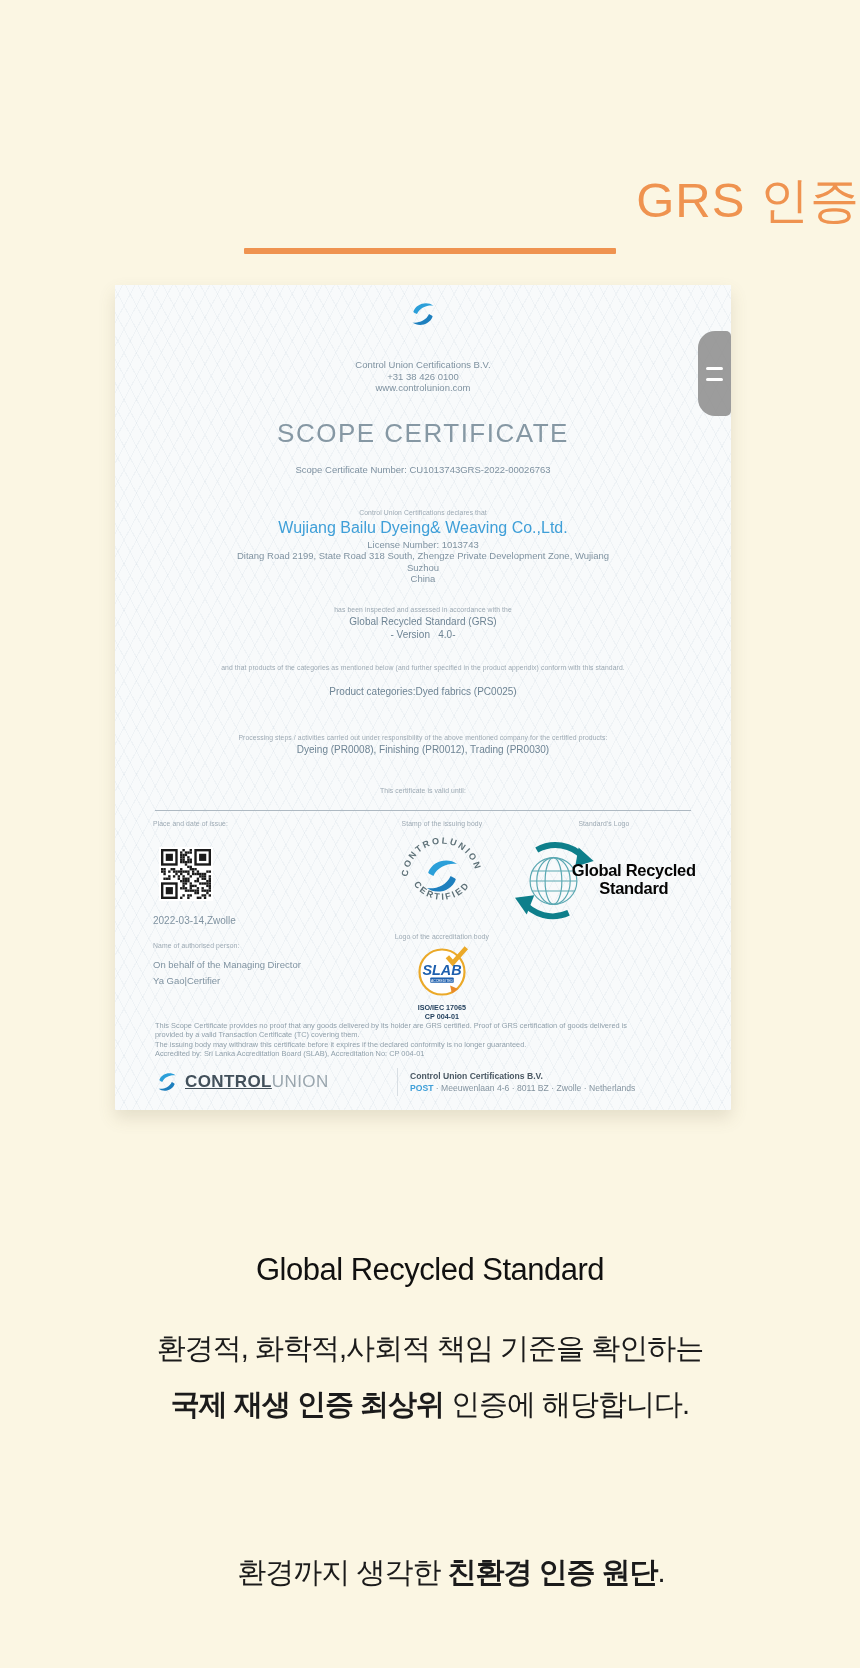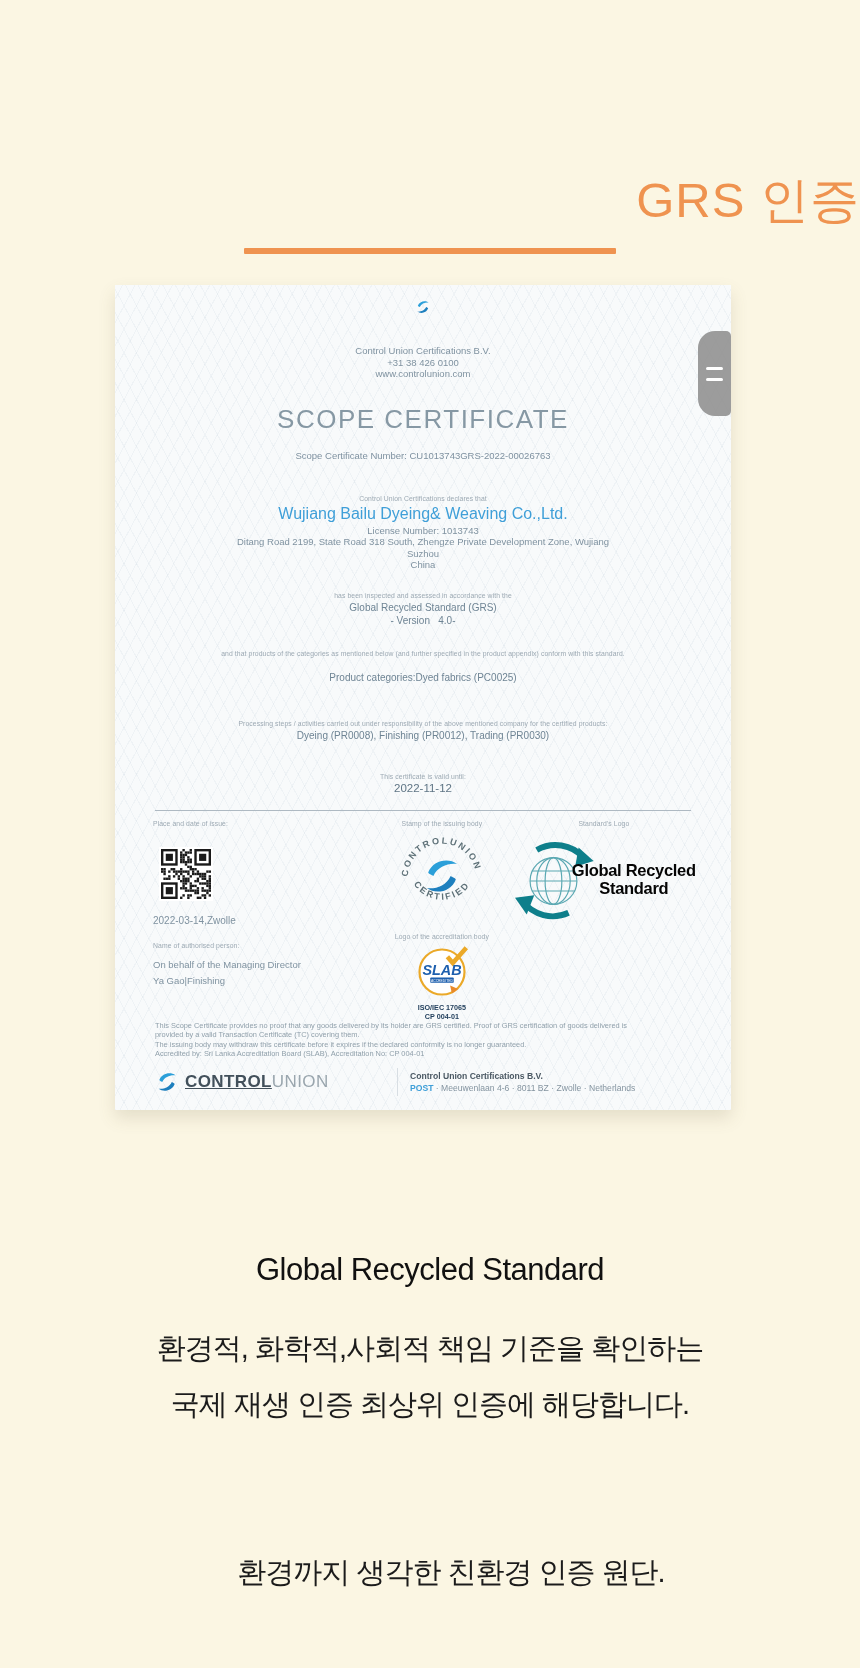--- a/index.html
+++ b/index.html
@@ -80,21 +80,21 @@
     display:flex; flex-direction:column; align-items:center; justify-content:center; gap:8px; }
   .side-tab i { display:block; width:17px; height:3px; background:#fff; border-radius:2px; }
 
   
   .desc { position:absolute; left:0; width:100%; text-align:center; color:#161616; }
   .desc-title { top:1252px; font-size:31px; font-weight:500; color:#111; letter-spacing:-0.5px; }
   .d1 { top:1329px; }
   .d2 { top:1385px; }
   .d3 { top:1553px;padding-left:42px; }
   .k-line { font-size:29px; font-weight:400; letter-spacing:-1px; color:#1B1B1B; }
-  .k-line b { font-weight:400; }
+  .k-line b { font-weight:700; }
 
   .bottom-strip { position:absolute; bottom:0; left:0; width:100%; height:11px; background:#FFFFFF; }
 </style>
 </head>
 <body>
 
 <div class="page">
 
   <div class="hdr">
     <h1>GRS 인증</h1>
@@ -128,21 +128,20 @@
     <div class="standard-line t-md">Global Recycled Standard (GRS)</div>
     <div class="t-md pre">- Version   4.0-</div>
 
     <div class="conform t-xs">and that products of the categories as mentioned below (and further specified in the product appendix) conform with this standard.</div>
     <div class="product-line t-md">Product categories:Dyed fabrics (PC0025)</div>
 
     <div class="processing-label t-xs">Processing steps / activities carried out under responsibility of the above mentioned company for the certified products:</div>
     <div class="processing-line t-md">Dyeing (PR0008), Finishing (PR0012), Trading (PR0030)</div>
 
     <div class="valid-label t-xs">This certificate is valid until:</div>
-    <div class="valid-date">2022-11-12</div>
 
     <div class="rule"></div>
 
     <div class="cols">
 
       <div>
         <div class="t-xs">Place and date of issue:</div>
         <div class="qr-box">
             <svg id="qr" viewBox="0 0 21 21">
               <rect x="0" y="0" width="21" height="21" fill="#fff"></rect>
@@ -282,21 +281,21 @@
               <rect x="8" y="20" width="1" height="1" fill="#1a1a1a"></rect>
               <rect x="11" y="20" width="1" height="1" fill="#1a1a1a"></rect>
               <rect x="15" y="20" width="1" height="1" fill="#1a1a1a"></rect>
               <rect x="16" y="20" width="1" height="1" fill="#1a1a1a"></rect>
               <rect x="18" y="20" width="1" height="1" fill="#1a1a1a"></rect>
             </svg>
           </div>
         <div class="issue-date t-sm">2022-03-14,Zwolle</div>
         <div class="person-label t-xs">Name of authorised person:</div>
         <div class="person-line t-sm">On behalf of the Managing Director</div>
-        <div class="person-line2 t-sm">Ya Gao|Finishing</div>
+        <div class="person-line2 t-sm">Ya Gao|Certifier</div>
       </div>
 
       <div class="col-c">
         <div class="t-xs">Stamp of the issuing body</div>
         <div class="stamp-wrap">
           <svg viewBox="0 0 100 100" width="90" height="90">
             <defs>
               <path id="arc-top" d="M12,52 A38,38 0 0 1 88,52"></path>
               <path id="arc-bot" d="M14,48 A37,37 0 0 0 86,48"></path>
             </defs>

